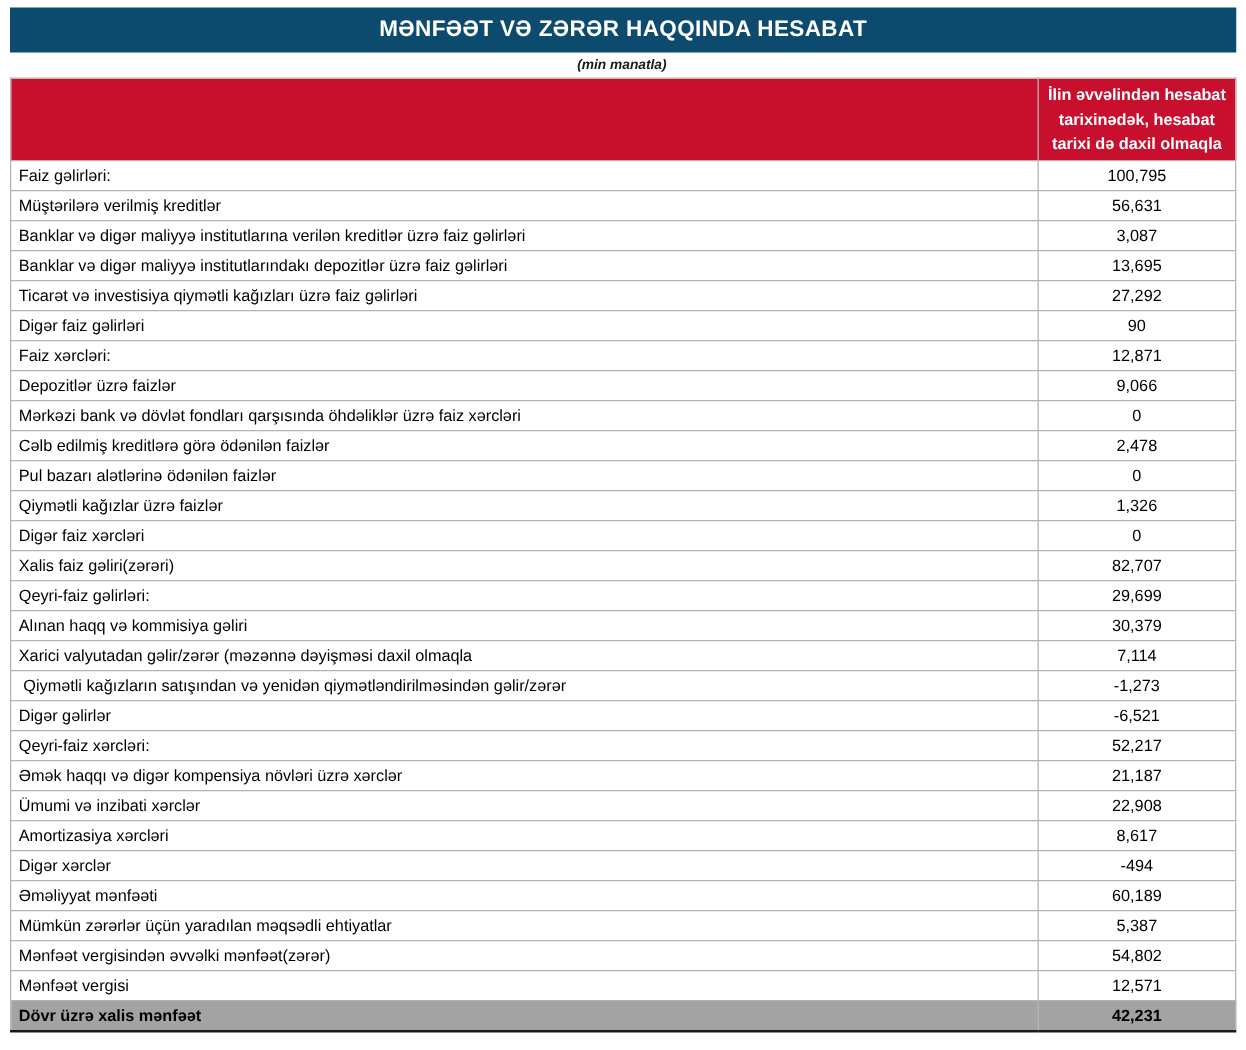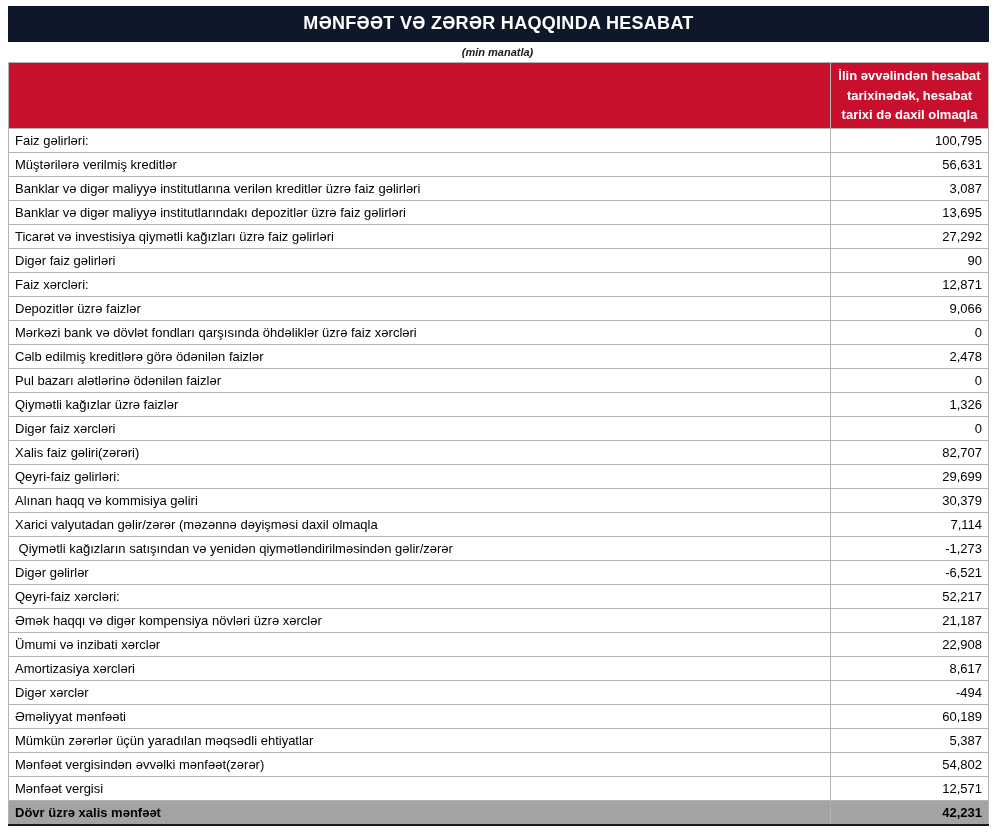--- a/index.html
+++ b/index.html
@@ -12,21 +12,21 @@
     height: 840px;
     font-family: "Liberation Sans", sans-serif;
     color: #000000;
     position: relative;
     overflow: hidden;
   }
   .page {
     padding: 6px 8px 0 8px;
   }
   .title-banner {
-    background: #0f172a;
+    background: #0c4a6e;
     color: #ffffff;
     text-align: center;
     font-weight: bold;
     font-size: 18px;
     letter-spacing: 0.3px;
     padding: 7px 0 8px 0;
   }
   .unit-note {
     text-align: center;
     font-style: italic;
@@ -65,21 +65,21 @@
   th.label-head {
     padding: 0;
   }
   td.label {
     text-align: left;
     padding-left: 8px;
     white-space: pre;
     height: 17px;
   }
   td.value {
-    text-align: right;
+    text-align: center;
   }
   tr.bold td {
     font-weight: normal;
   }
   tr.total td {
     background: #a3a3a3;
     font-weight: bold;
     border-bottom: 2px solid #1a1a1a;
   }
 </style>

